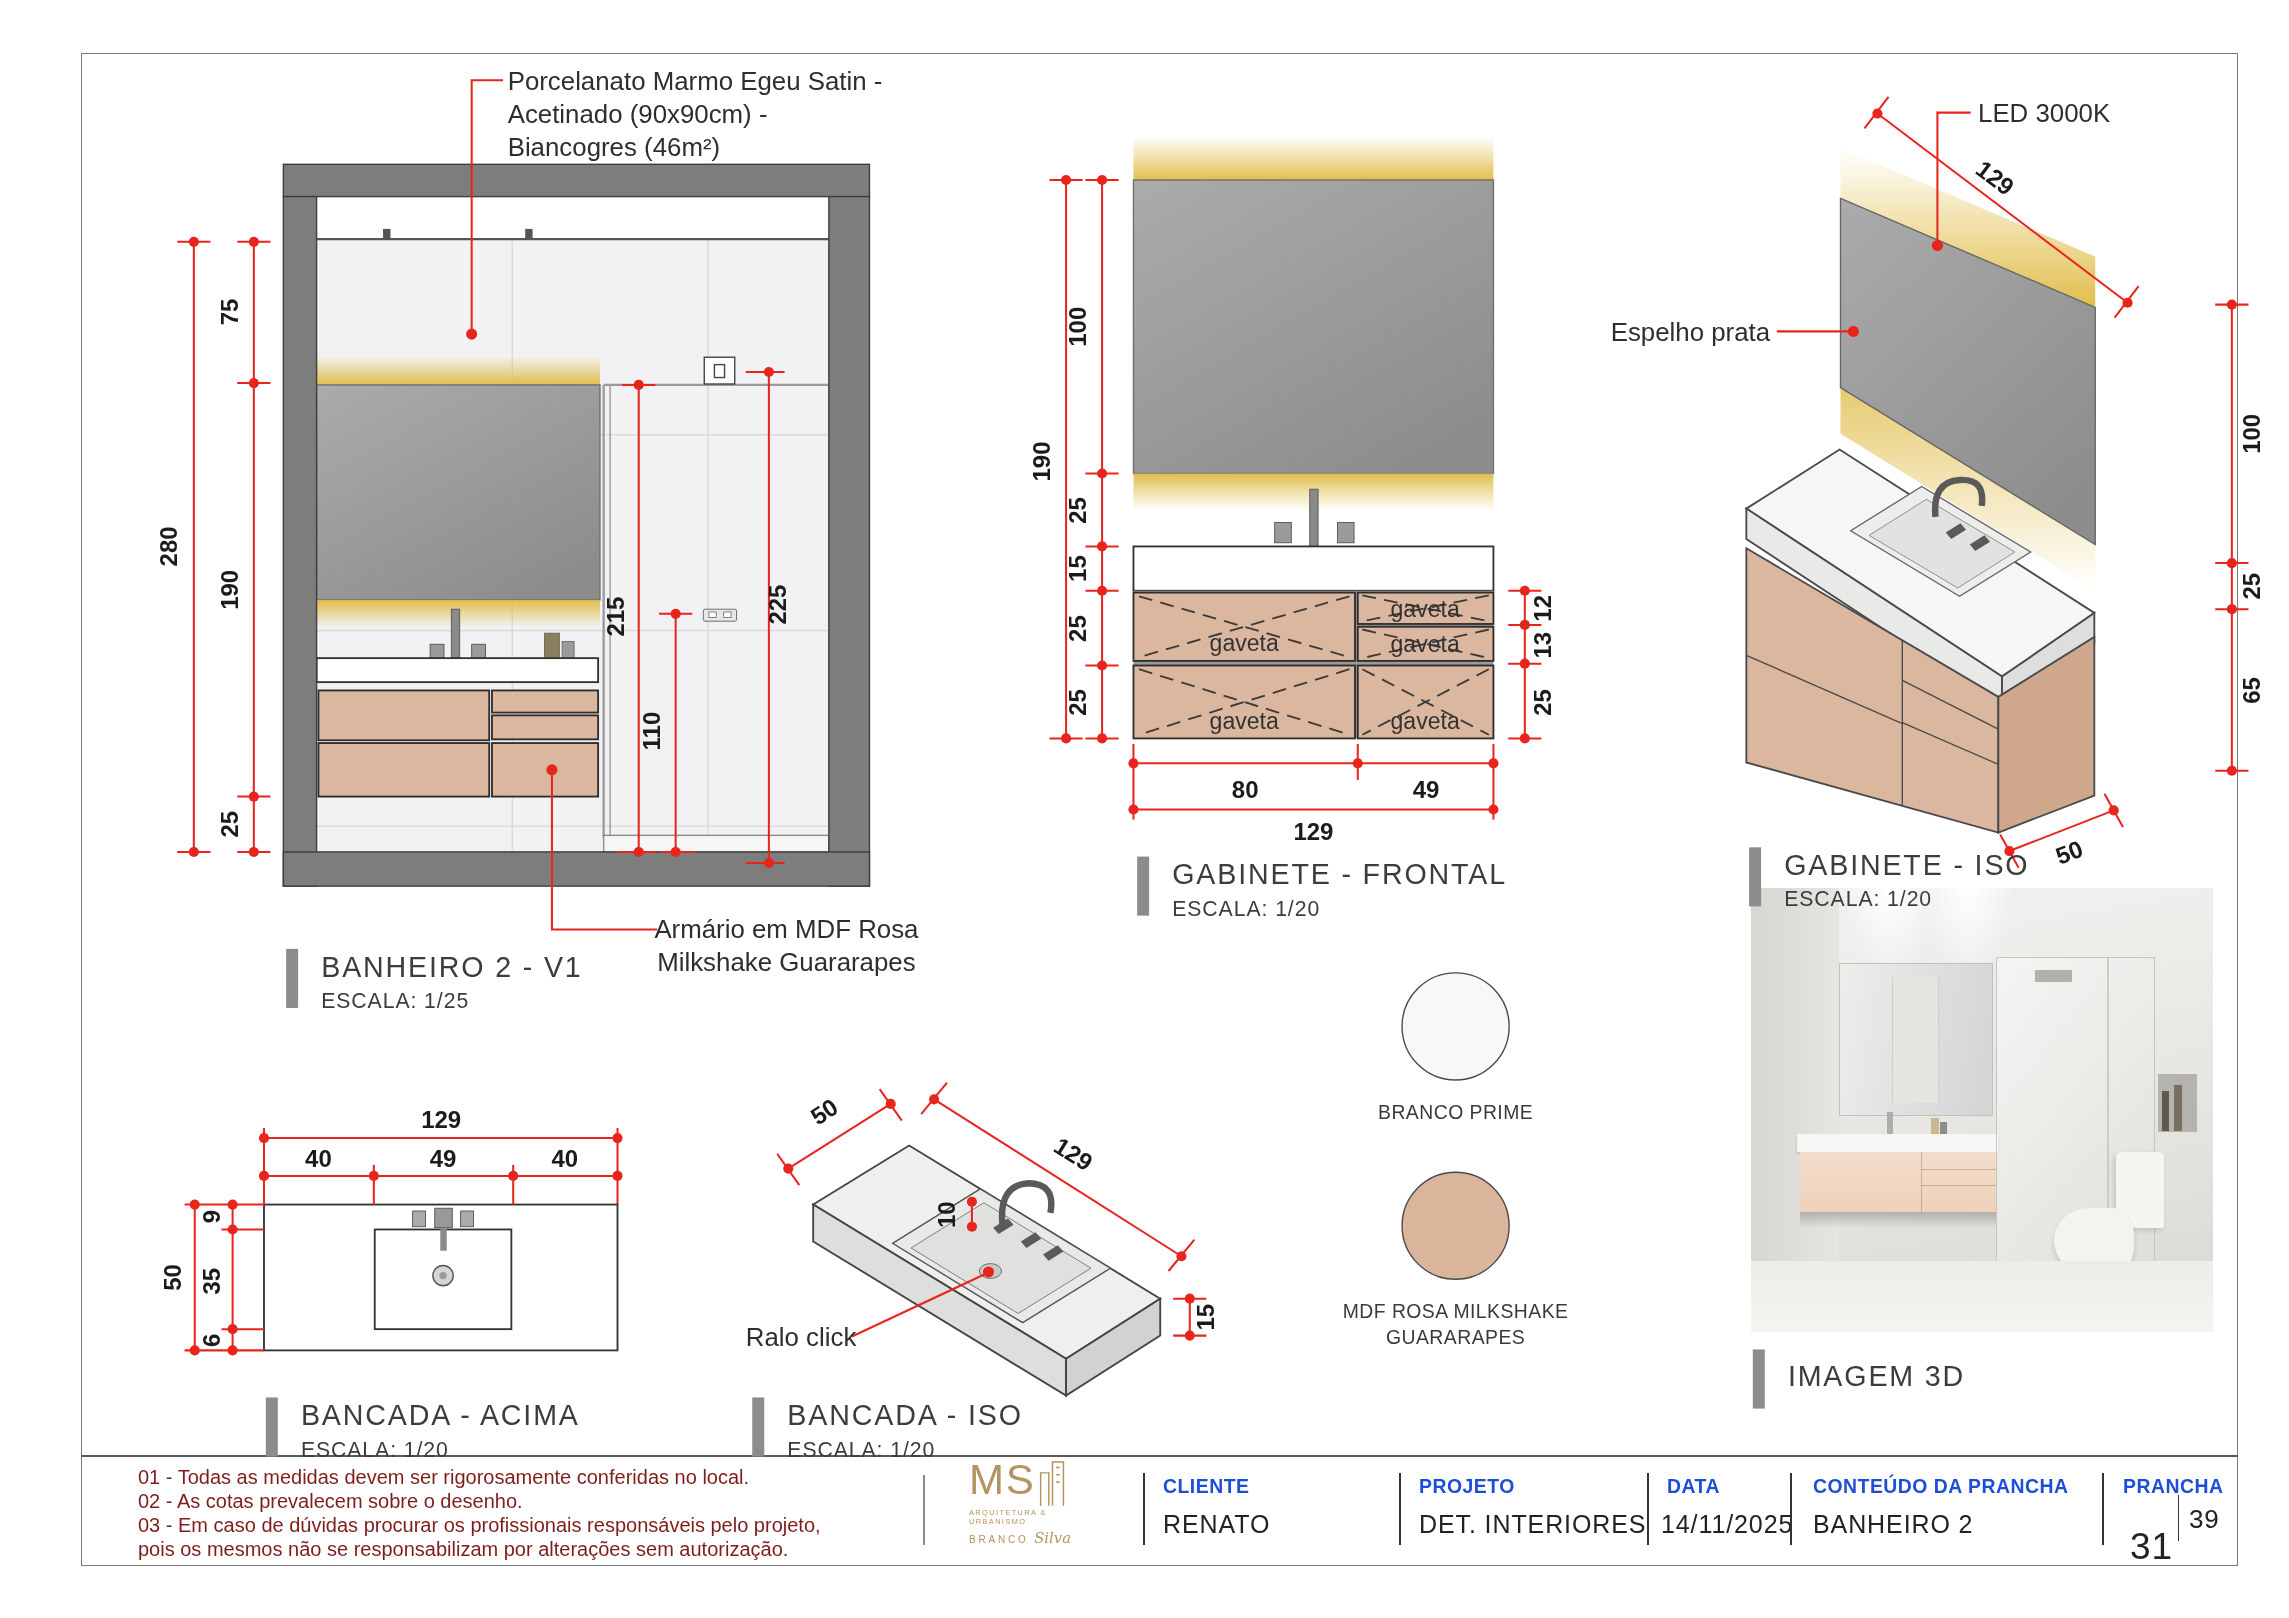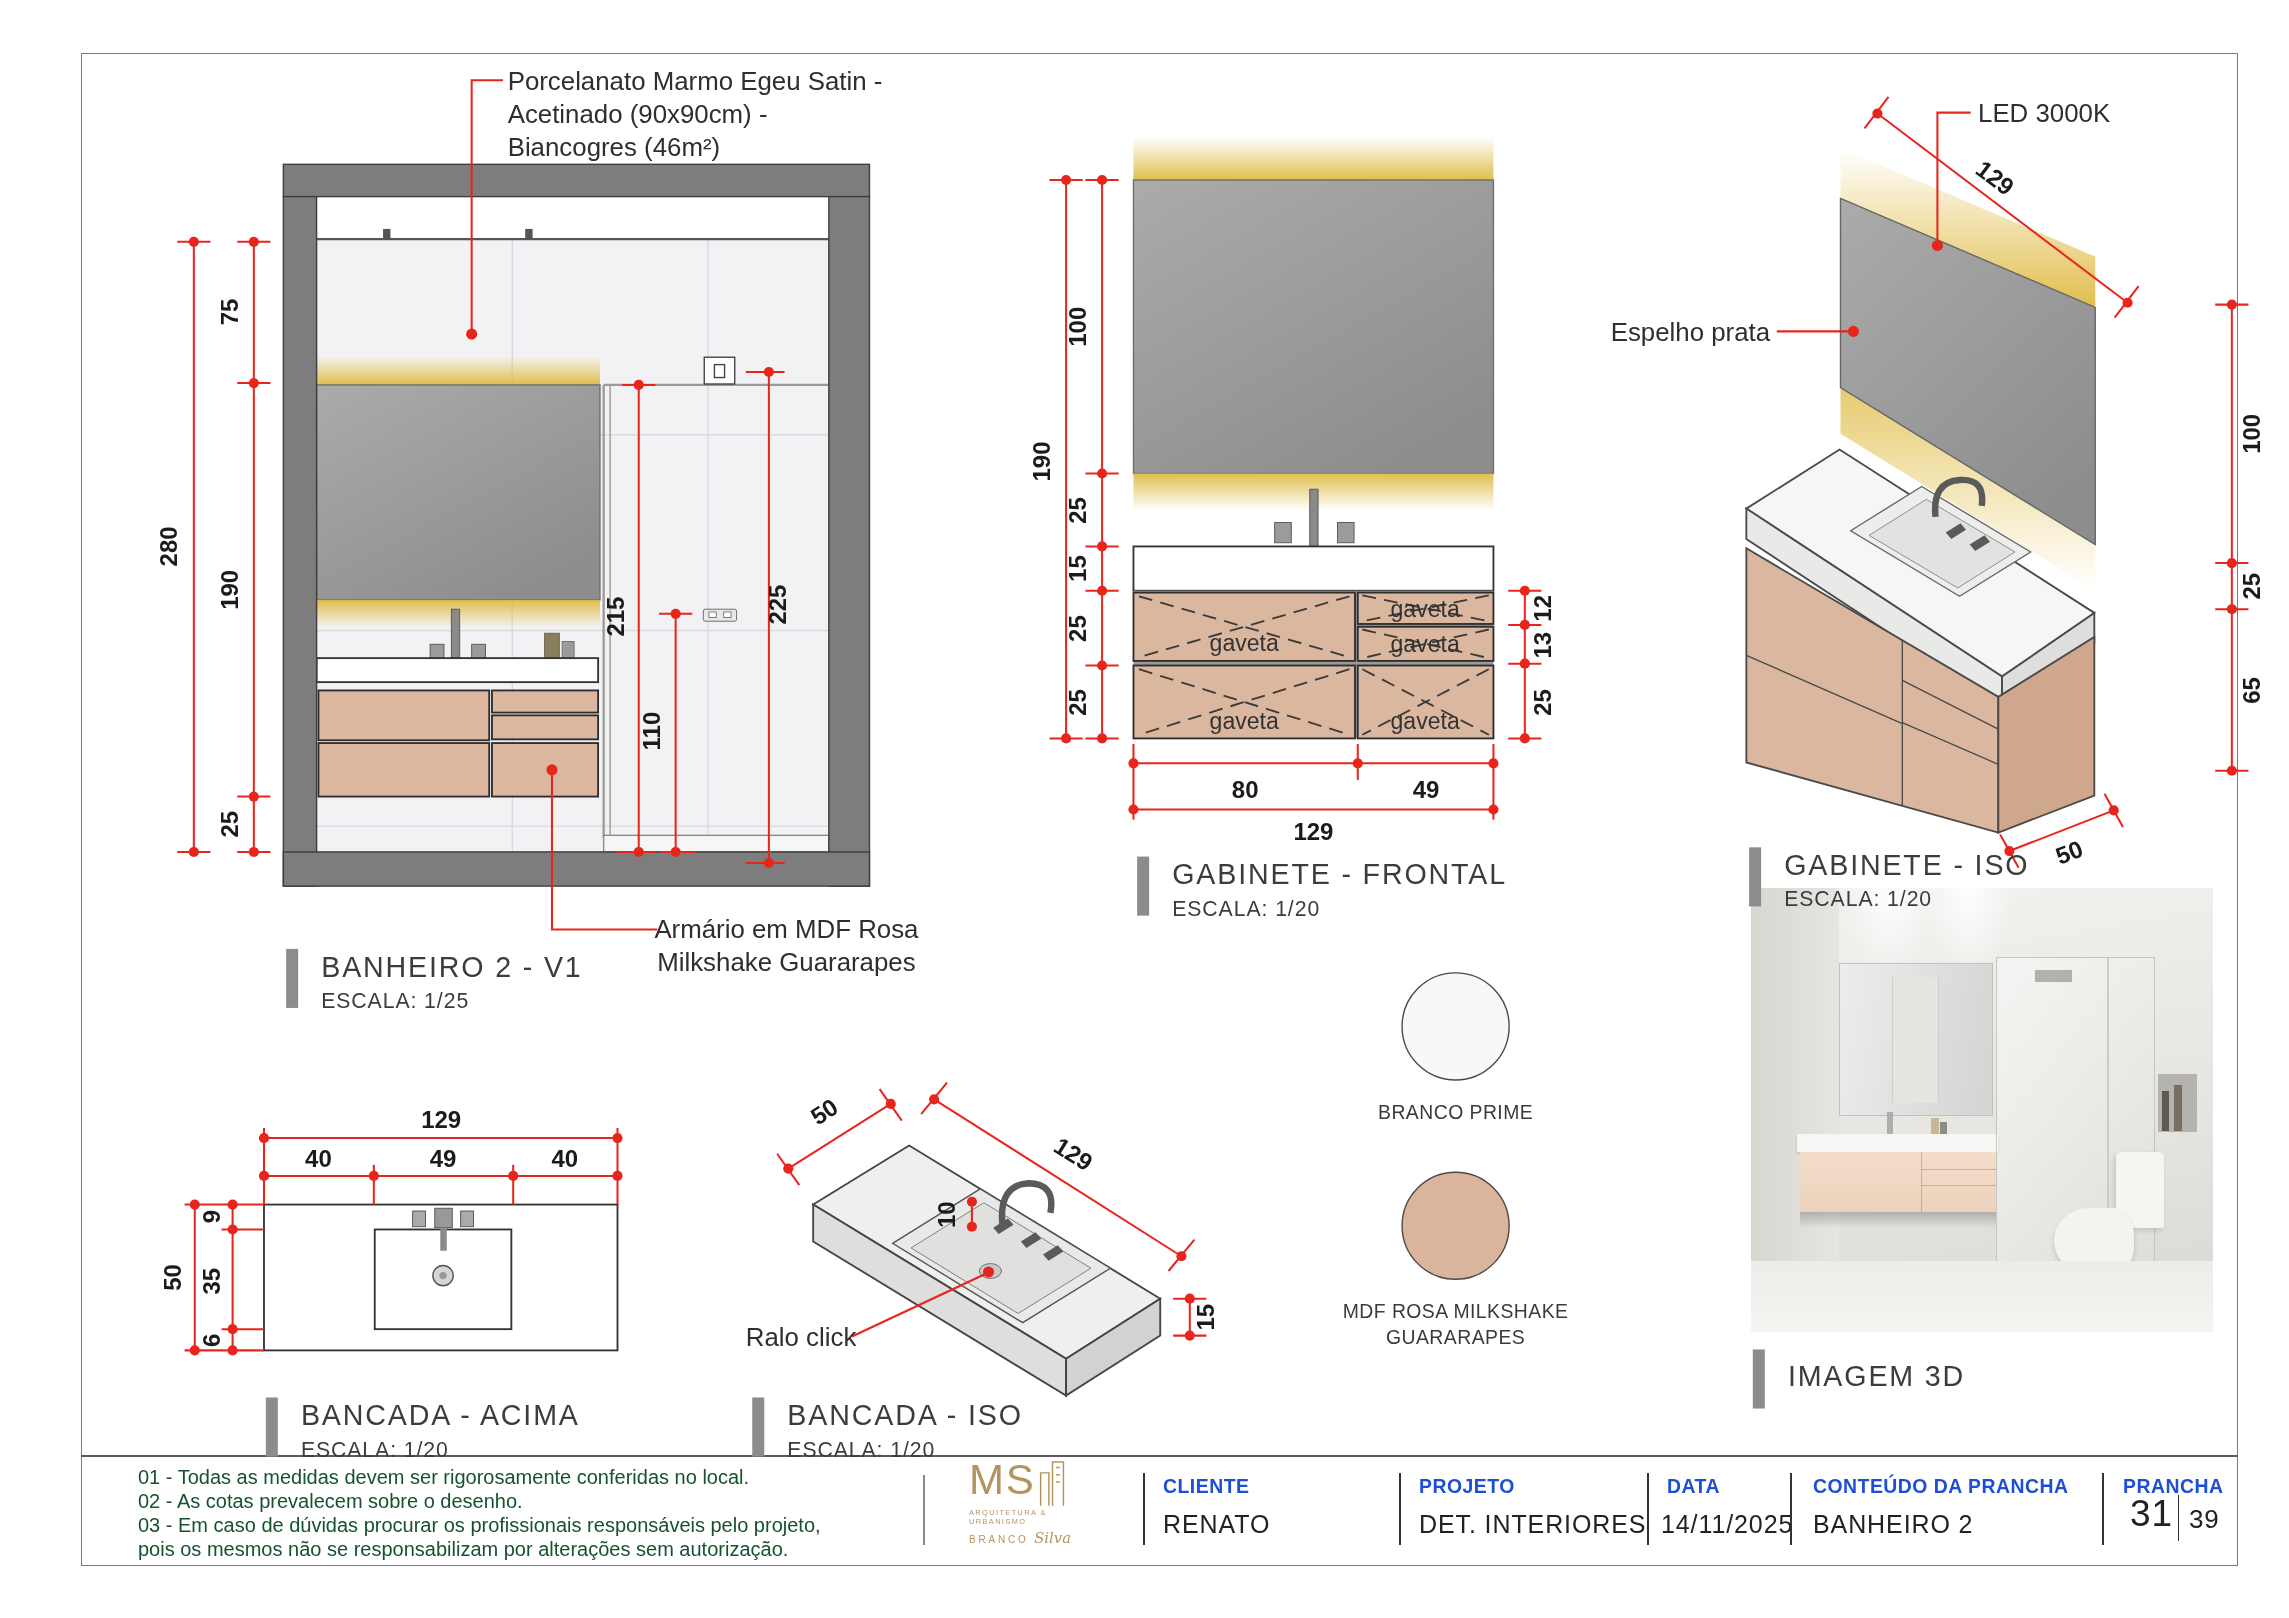--- a/index.html
+++ b/index.html
@@ -16,21 +16,21 @@
   .rl{stroke:#e8251d;stroke-width:2.2;fill:none;}
   .rd{fill:#e8251d;}
   .wall{fill:#7d7d7d;stroke:#3d3d3d;stroke-width:1.5;}
   .pink{fill:#dcb7a0;stroke:#2e2e2e;stroke-width:2;}
   .wht{fill:#ffffff;stroke:#333;stroke-width:2;}
   .dash{stroke:#3a3a3a;stroke-width:2;stroke-dasharray:15 9;fill:none;}
   .joint{stroke:#d9d9de;stroke-width:1.5;}
   .glass{stroke:#9a9a9a;fill:none;}
   .bar{fill:#8c8c8c;}
   
-  .note{position:absolute;font-size:20px;color:#14532d;white-space:nowrap;}
+  .note{position:absolute;font-size:20px;color:#7f1d1d;white-space:nowrap;}
   .fldlab{position:absolute;font-size:19.4px;font-weight:bold;color:#1d4ed8;letter-spacing:0.5px;}
   .fldval{position:absolute;font-size:25px;color:#222;letter-spacing:0.9px;}
   .vdiv{position:absolute;width:1.8px;background:#333;}
   .gdiv{position:absolute;width:1.8px;background:#8a8a8a;}
   
   #logo{position:absolute;left:969px;top:1458px;width:120px;text-align:left;color:#b3945f;}
   #logo .ms{font-size:42px;letter-spacing:1.8px;line-height:44px;display:inline-block;vertical-align:top;}
   #logo .sub{font-size:7.4px;letter-spacing:1.4px;margin-top:1.8px;}
   #logo .nam{font-size:10px;letter-spacing:2.8px;margin-top:3.7px;}
   #logo .nam i{font-family:"DejaVu Serif",serif;font-style:italic;font-size:14.8px;letter-spacing:0;text-transform:none;}
@@ -517,16 +517,16 @@
 <div class="vdiv" style="left:1647px;top:1473px;height:72px;"></div>
 <div class="fldlab" style="left:1667px;top:1475px;">DATA</div>
 <div class="fldval" style="left:1661px;top:1510px;">14/11/2025</div>
 
 <div class="vdiv" style="left:1790px;top:1473px;height:72px;"></div>
 <div class="fldlab" style="left:1813px;top:1475px;">CONTEÚDO DA PRANCHA</div>
 <div class="fldval" style="left:1813px;top:1510px;">BANHEIRO 2</div>
 
 <div class="vdiv" style="left:2102px;top:1473px;height:72px;"></div>
 <div class="fldlab" style="left:2123px;top:1475px;">PRANCHA</div>
-<div class="fldval" style="left:2130px;top:1493px;font-size:37px;">31</div>
+<div class="fldval" style="left:2130px;top:1526px;font-size:37px;">31</div>
 <div class="vdiv" style="left:2178px;top:1495px;height:46px;width:1.4px;"></div>
 <div class="fldval" style="left:2189px;top:1504px;font-size:26px;">39</div>
 
 
 </body></html>

